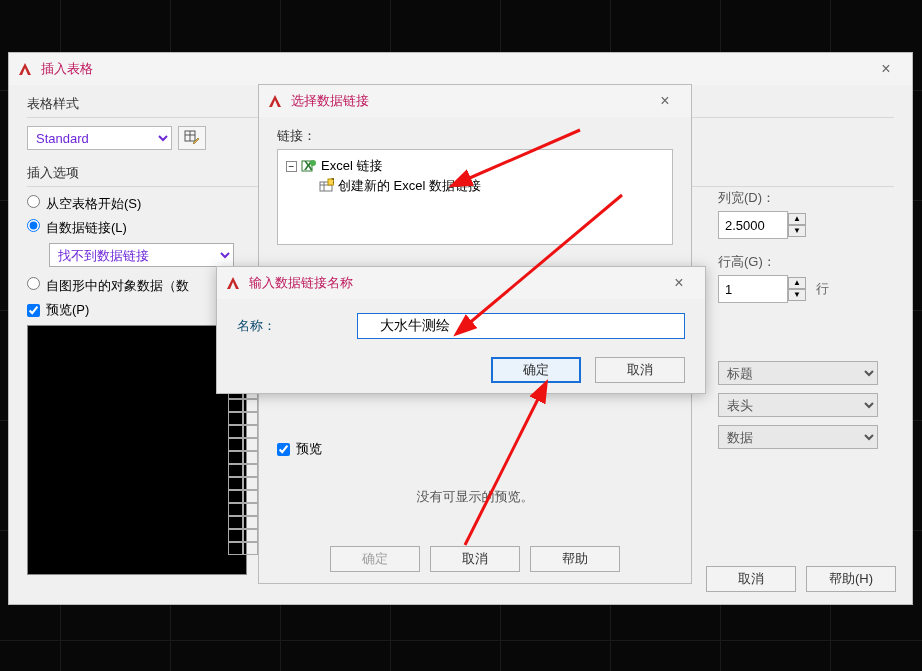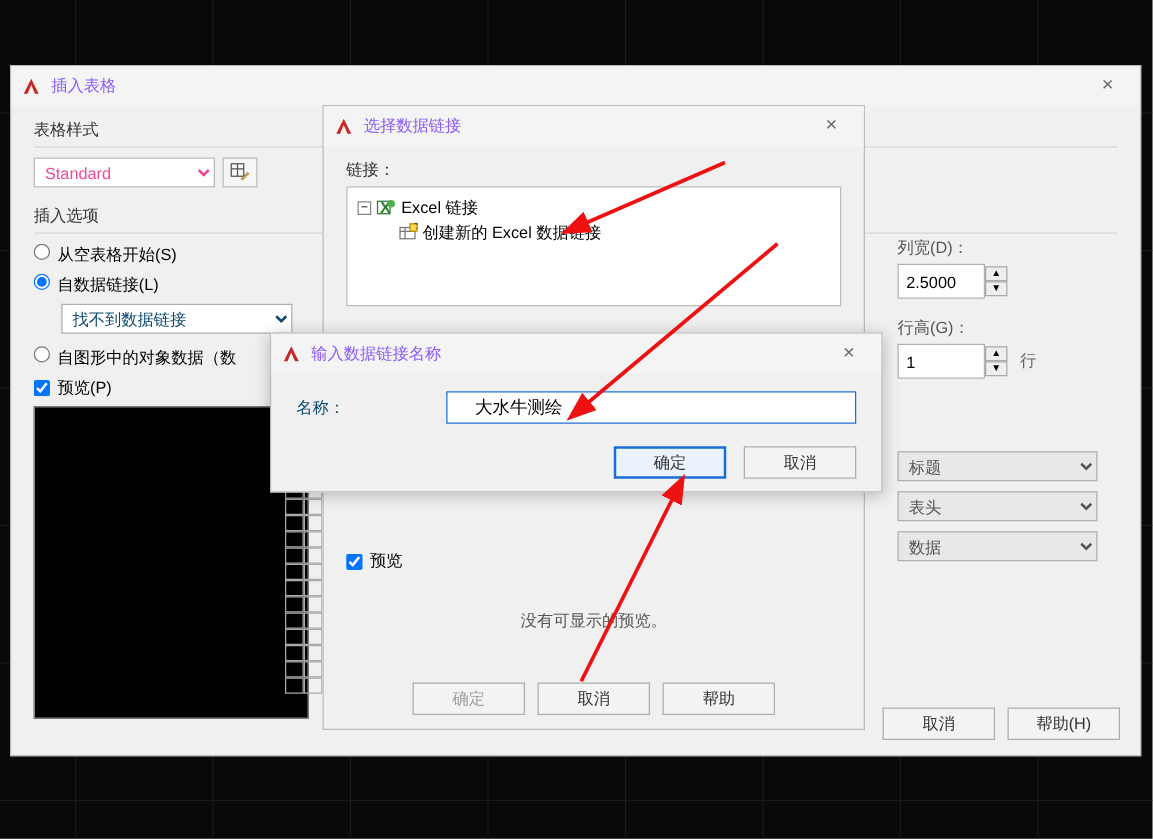--- a/index.html
+++ b/index.html
@@ -8,38 +8,38 @@
     background-image:
      linear-gradient(to right, #1a1a1a 1px, transparent 1px),
      linear-gradient(to bottom, #1a1a1a 1px, transparent 1px);
     background-size: 110px 110px;
     background-position: -50px -20px;
   }
 
   .dlg { position: absolute; background: #f0f0f0; border: 1px solid #bcbcbc; }
   .titlebar { height: 32px; display: flex; align-items: center; padding: 0 6px 0 8px; background:#f4f4f4; }
   .titlebar .logo { width: 16px; height: 16px; margin-right: 8px; }
-  .titlebar .ttl { color:#8b5cf6; flex:1; }
+  .titlebar .ttl { color:#be185d; flex:1; }
   .titlebar .close { width: 40px; text-align: center; font-size: 16px; color:#666; }
 
   .logo svg { display:block; }
 
   #dlg-insert { left:8px; top:52px; width:905px; height:553px; }
   #dlg-insert .body { padding: 10px 18px; }
   .sec-label { color:#333; margin-bottom:4px; }
   .hr { border-top:1px solid #d8d8d8; margin: 2px 0 8px 0; }
   .row { display:flex; align-items:center; }
 
-  select.styledrop { width:145px; height:24px; background:#fff; border:1px solid #b9b9b9; color:#ec4899; padding:0 4px; }
+  select.styledrop { width:145px; height:24px; background:#fff; border:1px solid #b9b9b9; color:#6d28d9; padding:0 4px; }
   .edit-style-btn { width:28px; height:24px; border:1px solid #b9b9b9; background:#f6f6f6; display:flex; align-items:center; justify-content:center; margin-left:6px; }
 
   .opt { display:flex; align-items:flex-start; margin:6px 0; }
   .opt input[type=radio]{ margin:0 6px 0 0; }
   .sub-select { margin: 2px 0 10px 22px; }
-  select.wide { width:185px; height:24px; border:1px solid #adadad; background:#fff; padding:0 4px; color:#0c4a6e;}
+  select.wide { width:185px; height:24px; border:1px solid #adadad; background:#fff; padding:0 4px; color:#6d28d9;}
   .chk { display:flex; align-items:center; margin:4px 0; }
   .chk input{ margin:0 6px 0 0;}
 
   .preview-pane { margin-top:6px; width:220px; height:250px; background:#000; border:1px solid #888; padding:6px; position:relative;}
   
   .mini-table { position:absolute; left:200px; top:8px; width:30px; }
   .mini-table .mr { height:13px; display:flex; }
   .mini-table .c { border:1px solid #aaa; flex:1; margin:0; }
   .mini-table .hdr { background:#222; }
 

